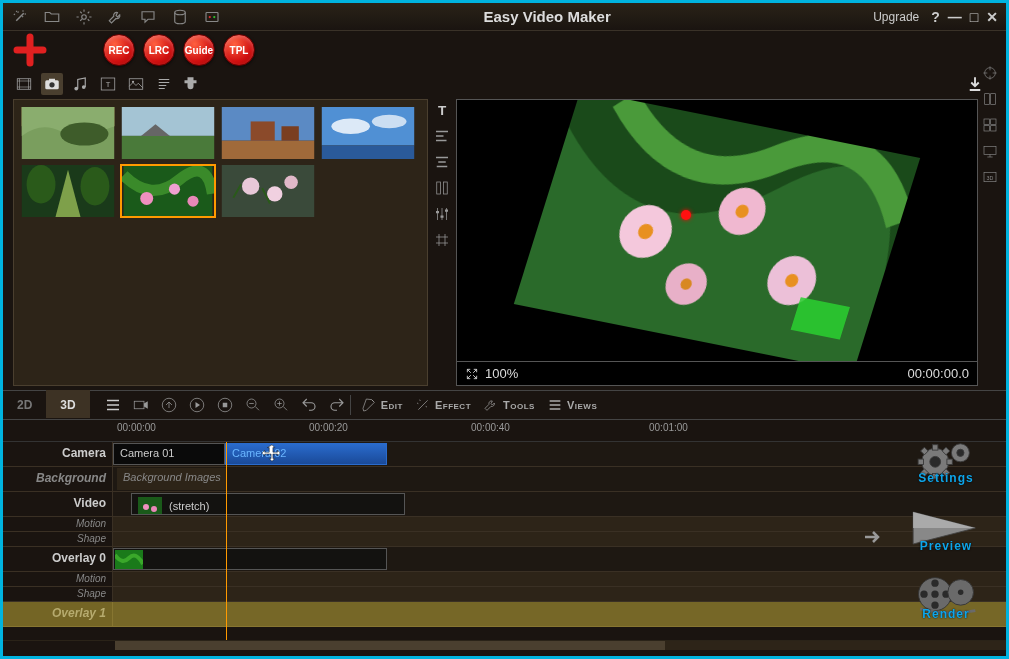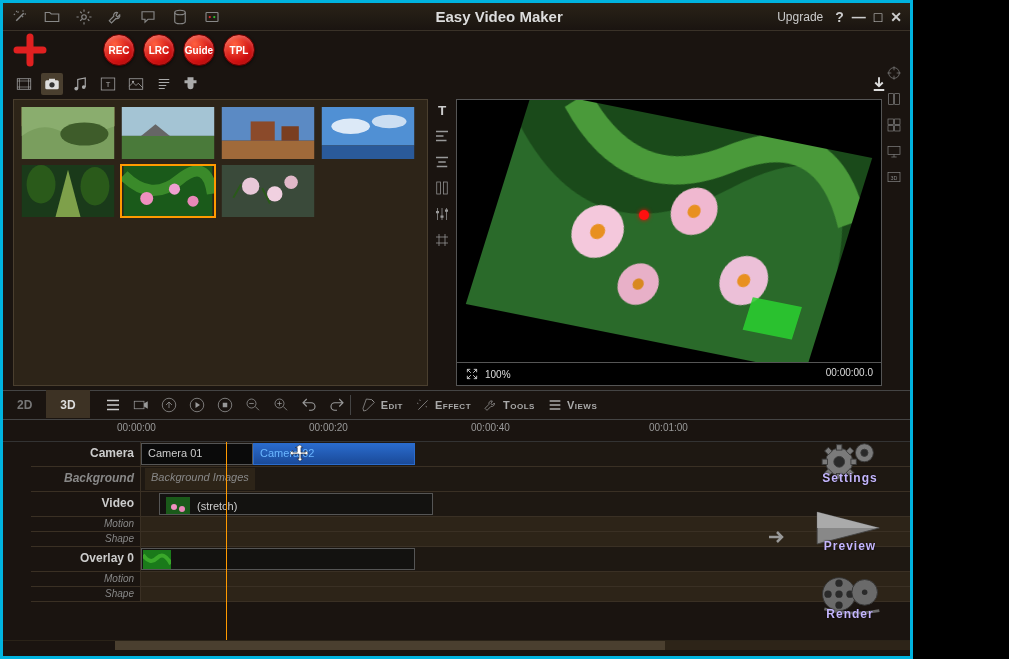--- a/index.html
+++ b/index.html
@@ -1,19 +1,19 @@
 <!DOCTYPE html>
 <html><head>
 <meta charset="utf-8">
 <style>
 * { margin: 0; padding: 0; box-sizing: border-box; }
 body { font-family: Arial, sans-serif; background: #000; overflow: hidden; }
 
 .app-frame {
-  width: 913px; height: 659px;
+  width: 1009px; height: 659px;
   border: 3px solid #00b4e0;
   background: #1a1410;
   position: relative;
 }
 
 
 .titlebar {
   height: 28px;
   background: linear-gradient(#2a2318, #1a1410);
   display: flex; align-items: center;
@@ -127,21 +127,21 @@
 .anchor-point {
   position: absolute;
   left: 43%; top: 42%;
   width: 10px; height: 10px;
   background: #ff1010;
   border-radius: 50%;
   box-shadow: 0 0 4px #ff0000;
 }
 .preview-footer {
   display: flex; justify-content: space-between;
-  color: #ddd; font-size: 10px;
+  color: #ddd; font-size: 13px;
   padding: 4px 8px;
   background: #000;
   border: 1px solid #555;
   border-top: none;
 }
 .zoom-info { display: flex; align-items: center; gap: 6px; }
 
 
 .right-sidebar {
   position: absolute;
@@ -207,21 +207,20 @@
   position: relative;
   overflow-y: auto;
   overflow-x: hidden;
 }
 .timeline-wrap::-webkit-scrollbar { width: 14px; }
 .timeline-wrap::-webkit-scrollbar-track { background: #2d2418; }
 .timeline-wrap::-webkit-scrollbar-thumb { background: #4a3f2f; }
 
 .timeline {
   background: #fde047;
-  margin-left: 28px;
 }
 .track {
   display: flex;
   border-bottom: 1px solid #3a3024;
   min-height: 24px;
 }
 .track-label {
   width: 110px;
   padding: 4px 6px;
   text-align: right;
@@ -310,21 +309,21 @@
   align-items: center;
 }
 .action-big {
   width: 100px; height: 54px;
   display: flex; flex-direction: column;
   align-items: center; justify-content: center;
   cursor: pointer;
   position: relative;
 }
 .action-big-label {
-  color: #c4b5fd;
+  color: #0ea5e9;
   font-size: 12px;
   font-weight: bold;
   letter-spacing: 1px;
   position: absolute;
   bottom: 2px;
   text-shadow: 0 0 2px #000;
 }
 .gear-svg { width: 72px; height: 40px; }
 .play-svg { width: 80px; height: 44px; }
 .reel-svg { width: 70px; height: 44px; }
@@ -684,20 +683,24 @@
         </div>
       </div>
       <div class="track sub">
           <div class="track-label sub">Motion</div>
           <div class="track-content"></div>
         </div>
       <div class="track sub">
           <div class="track-label sub">Shape</div>
           <div class="track-content"></div>
         </div>
+      <div class="track main" style="opacity:0.6">
+        <div class="track-label italic">Overlay 1</div>
+        <div class="track-content"></div>
+      </div>
     </div>
   </div>
 
   <div class="bottom-scroll">
     <div class="bottom-scroll-track">
         <div class="bottom-scroll-thumb"></div>
       </div>
   </div>
 
   <svg class="arrow-right" viewBox="0 0 24 24">

